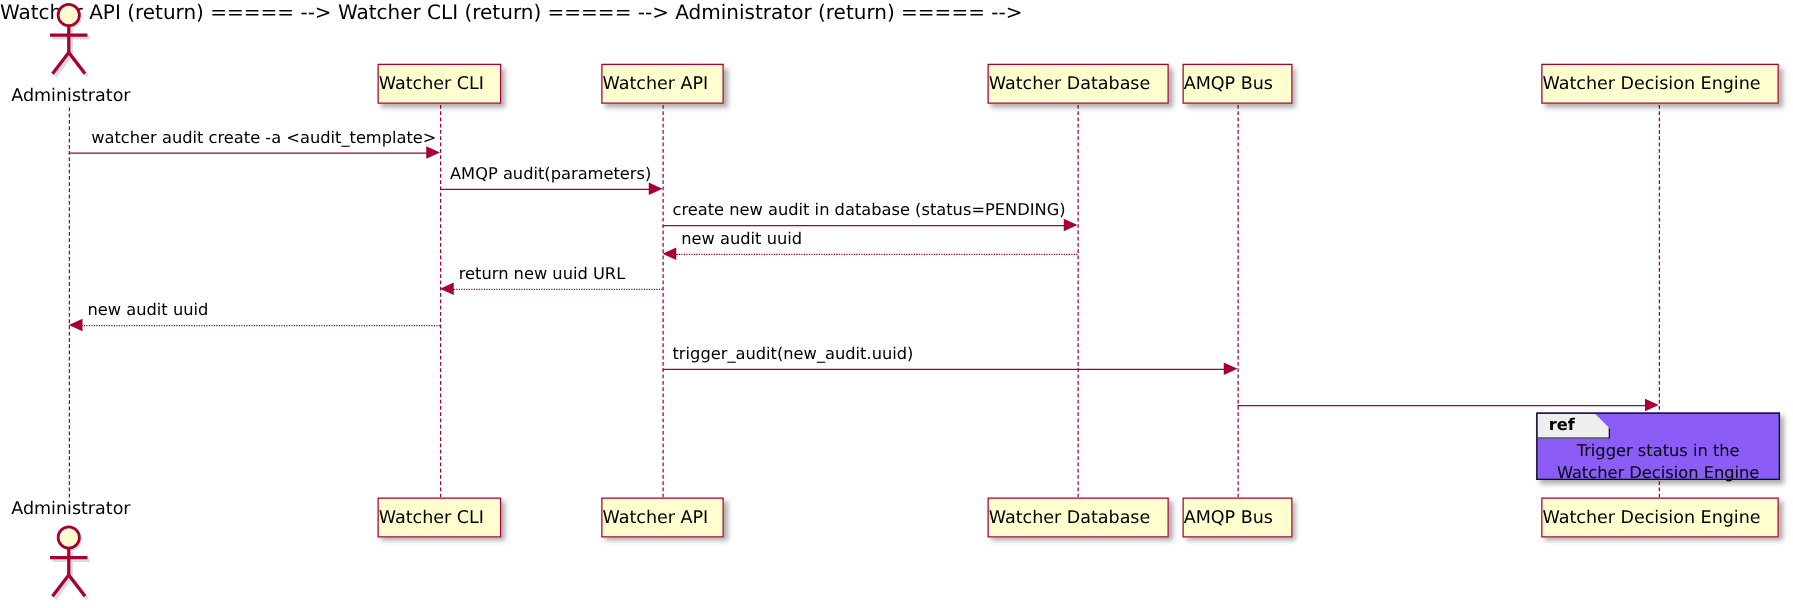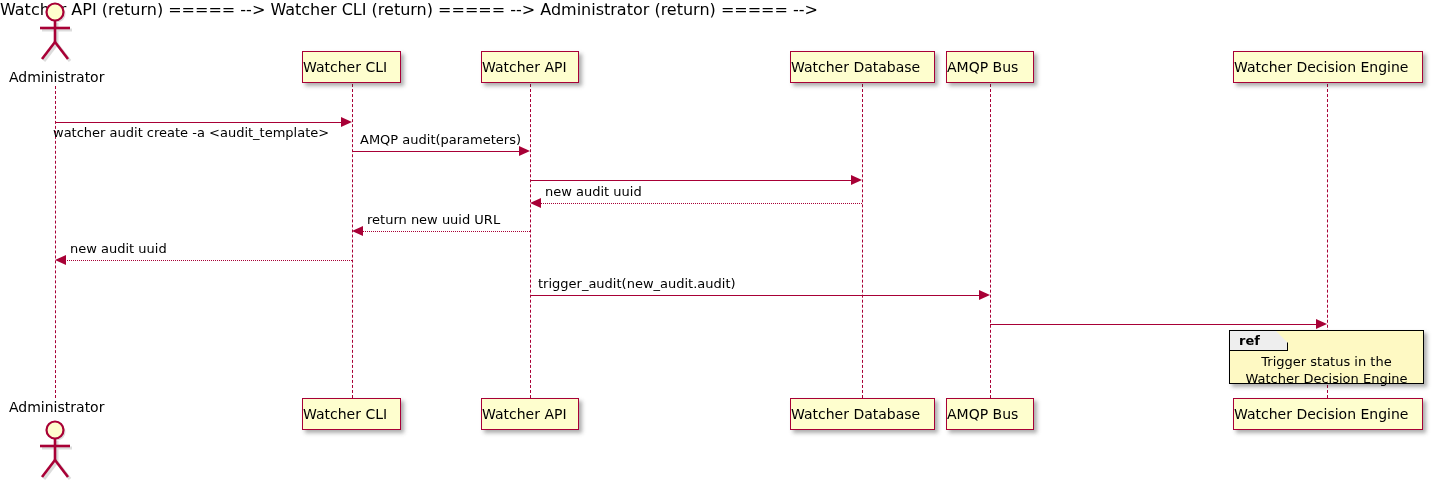--- a/index.html
+++ b/index.html
@@ -67,21 +67,21 @@
   }
   .msg-text {
     position: absolute;
     font-size: 13px;
     color: #000000;
     white-space: nowrap;
   }
   .refbox {
     position: absolute;
     box-sizing: border-box;
-    background: #fef9c3;
+    background: #8b5cf6;
     border: 1.5px solid #000000;
     box-shadow: 3px 3px 4px rgba(40,40,40,0.38);
   }
   .ref-tab {
     position: absolute;
     left: 0;
     top: 0;
     height: 20px;
     width: 58px;
     background: #EEEEEE;
@@ -153,50 +153,51 @@
   <div class="pbox" style="left:946px; top:51px; width:88px; height:32px;">
     <span>AMQP Bus</span>
   </div>
   <div class="pbox" style="left:1233px; top:51px; width:190px; height:32px;">
     <span>Watcher Decision Engine</span>
   </div>
 
   
   <div class="msg-line" style="left:55px; top:122px; width:288px;"></div>
   <div class="arrow-r" style="left:341px; top:117px;"></div>
-  <div class="msg-text" style="left:53px; top:103px;margin-top:22px;">watcher audit create -a &lt;audit_template&gt;</div>
+  <div class="msg-text" style="left:73px; top:103px;">watcher audit create -a &lt;audit_template&gt;</div>
 
   
   <div class="msg-line" style="left:352px; top:151px; width:169px;"></div>
   <div class="arrow-r" style="left:519px; top:146px;"></div>
   <div class="msg-text" style="left:360px; top:132px;">AMQP audit(parameters)</div>
 
   
   <div class="msg-line" style="left:530px; top:180px; width:323px;"></div>
   <div class="arrow-r" style="left:851px; top:175px;"></div>
+  <div class="msg-text" style="left:538px; top:161px;">create new audit in database (status=PENDING)</div>
 
    Watcher API (return) ===== --&gt;
   <div class="msg-line dotted" style="left:540px; top:203px; width:322px;"></div>
   <div class="arrow-l" style="left:530px; top:198px;"></div>
   <div class="msg-text" style="left:545px; top:184px;">new audit uuid</div>
 
    Watcher CLI (return) ===== --&gt;
   <div class="msg-line dotted" style="left:362px; top:231px; width:168px;"></div>
   <div class="arrow-l" style="left:352px; top:226px;"></div>
   <div class="msg-text" style="left:367px; top:212px;">return new uuid URL</div>
 
    Administrator (return) ===== --&gt;
   <div class="msg-line dotted" style="left:65px; top:260px; width:287px;"></div>
   <div class="arrow-l" style="left:55px; top:255px;"></div>
   <div class="msg-text" style="left:70px; top:241px;">new audit uuid</div>
 
   
   <div class="msg-line" style="left:530px; top:295px; width:451px;"></div>
   <div class="arrow-r" style="left:979px; top:290px;"></div>
-  <div class="msg-text" style="left:538px; top:276px;">trigger_audit(new_audit.audit)</div>
+  <div class="msg-text" style="left:538px; top:276px;">trigger_audit(new_audit.uuid)</div>
 
   
   <div class="msg-line" style="left:990px; top:324px; width:328px;"></div>
   <div class="arrow-r" style="left:1316px; top:319px;"></div>
 
   
   <div class="refbox" style="left:1229px; top:330px; width:195px; height:54px;">
     <div class="ref-tab">ref</div>
     <div class="ref-body">
       <div>Trigger status in the</div>

